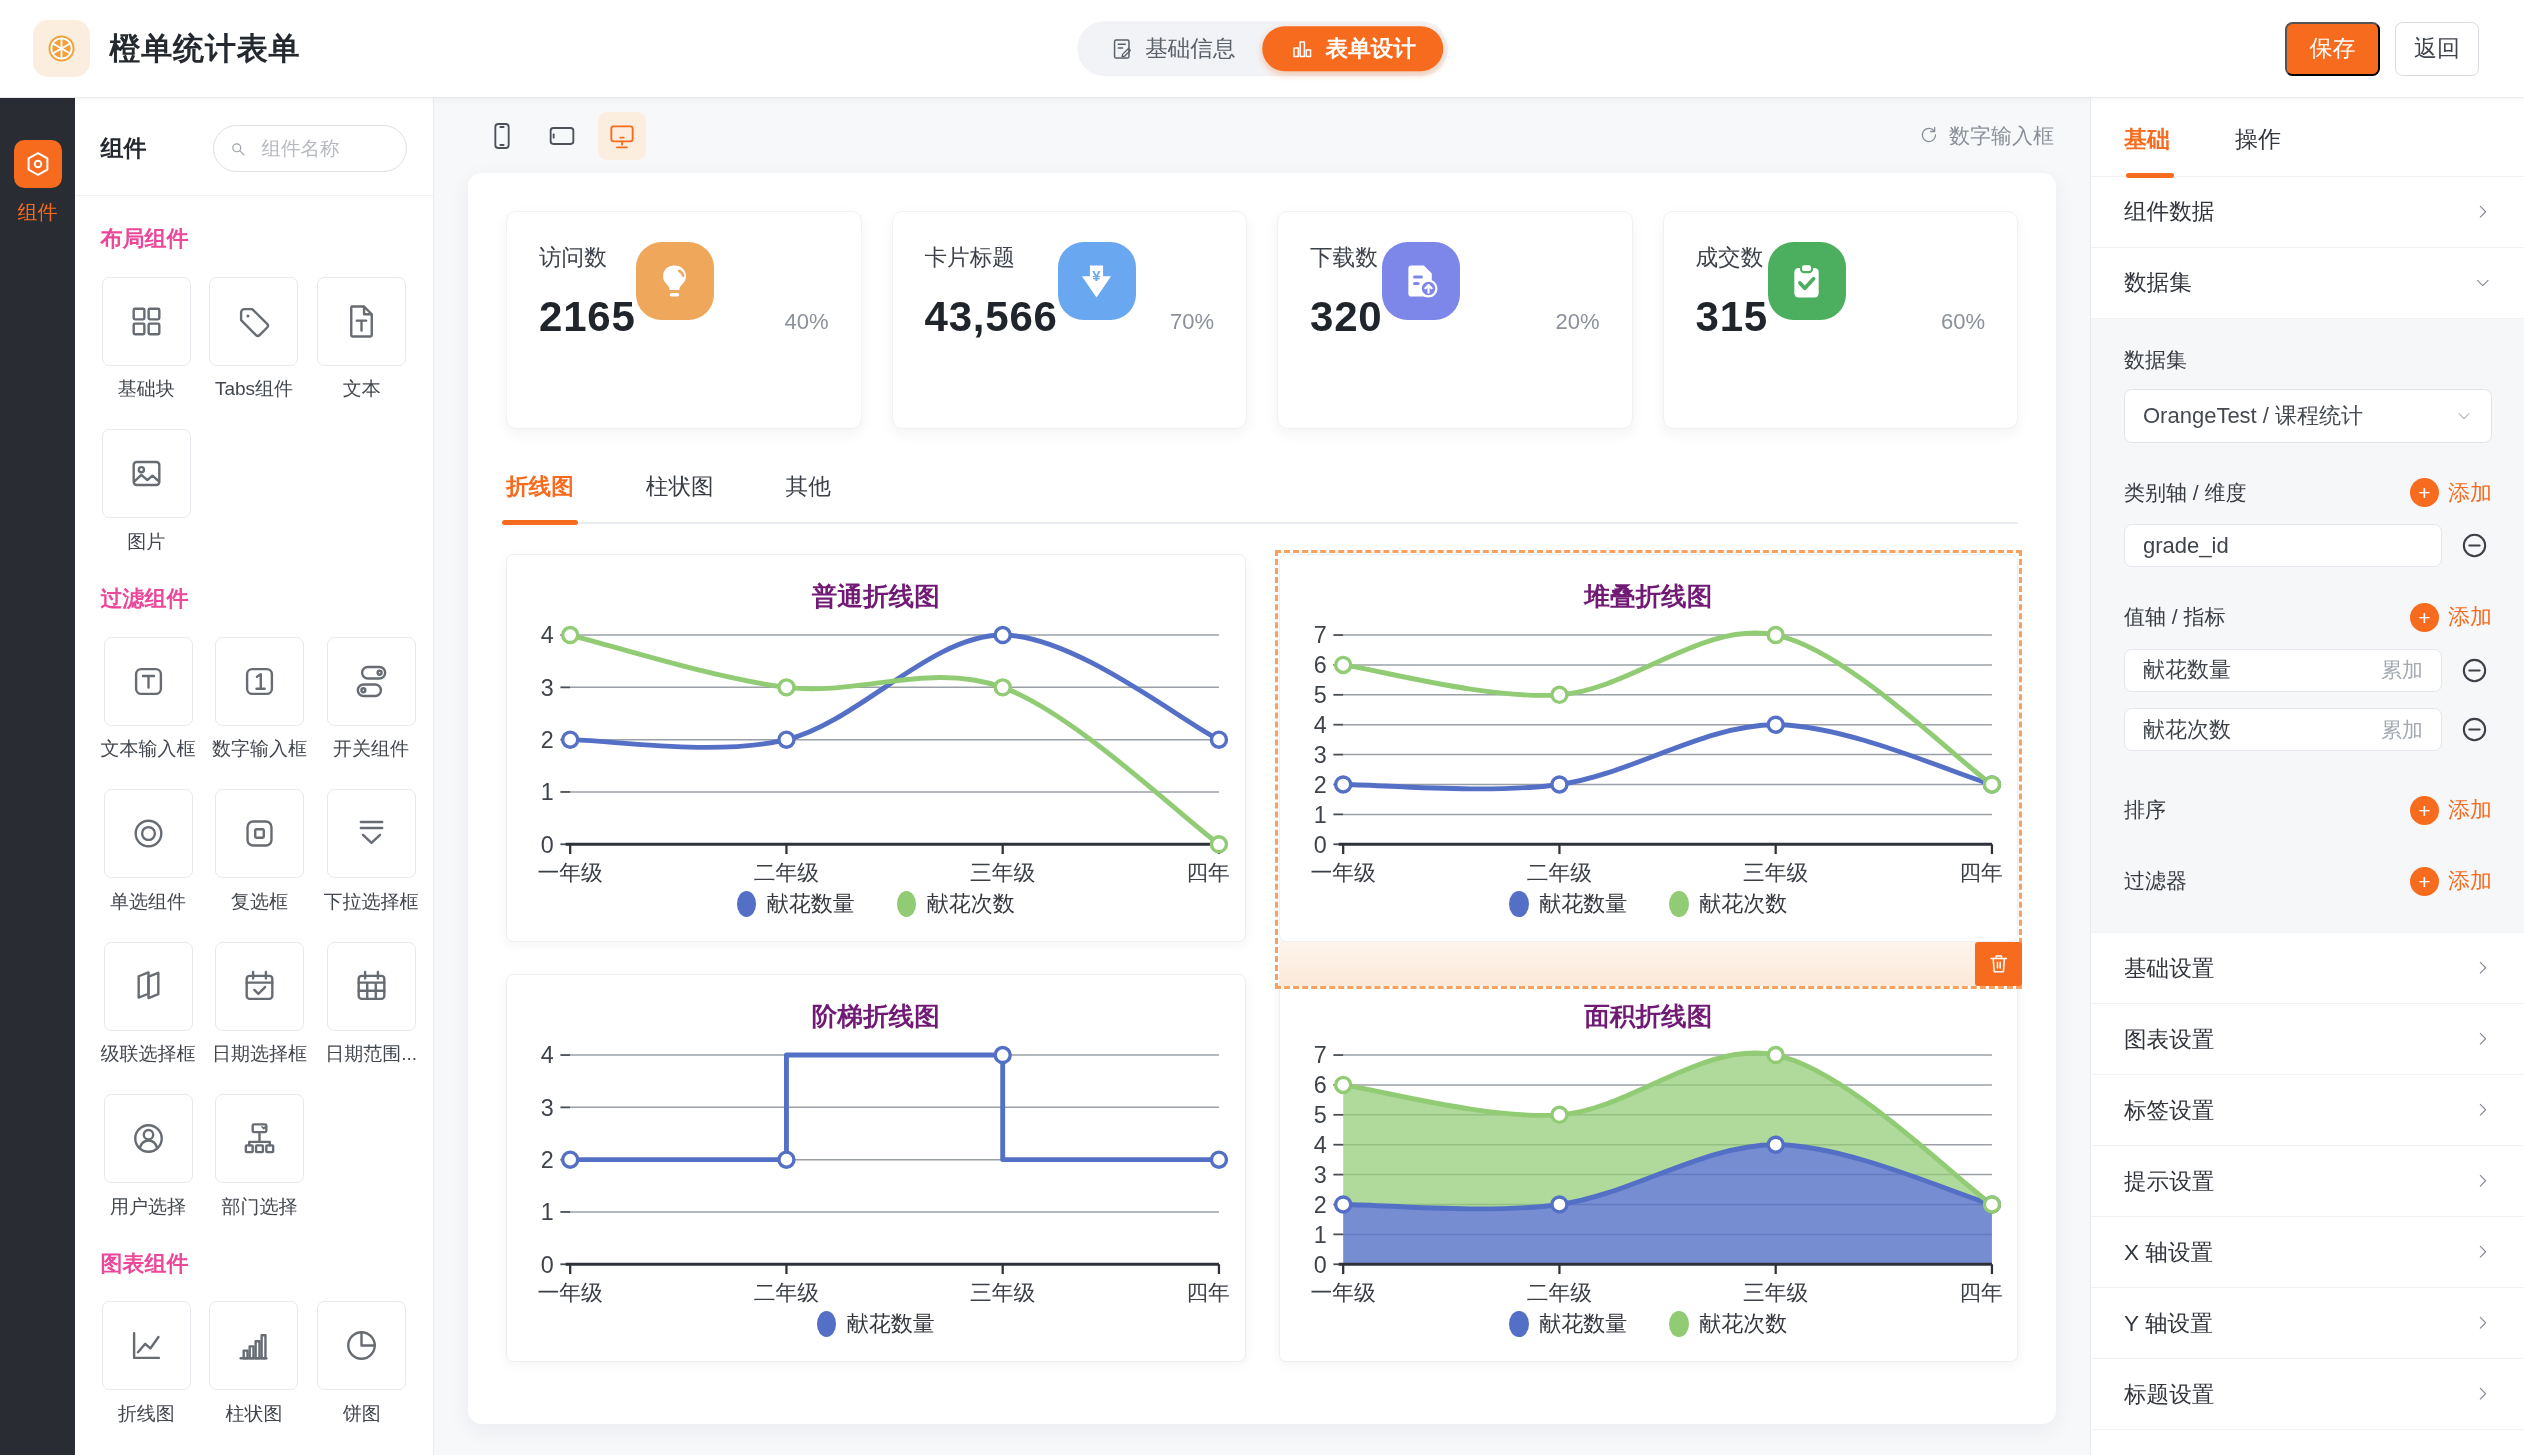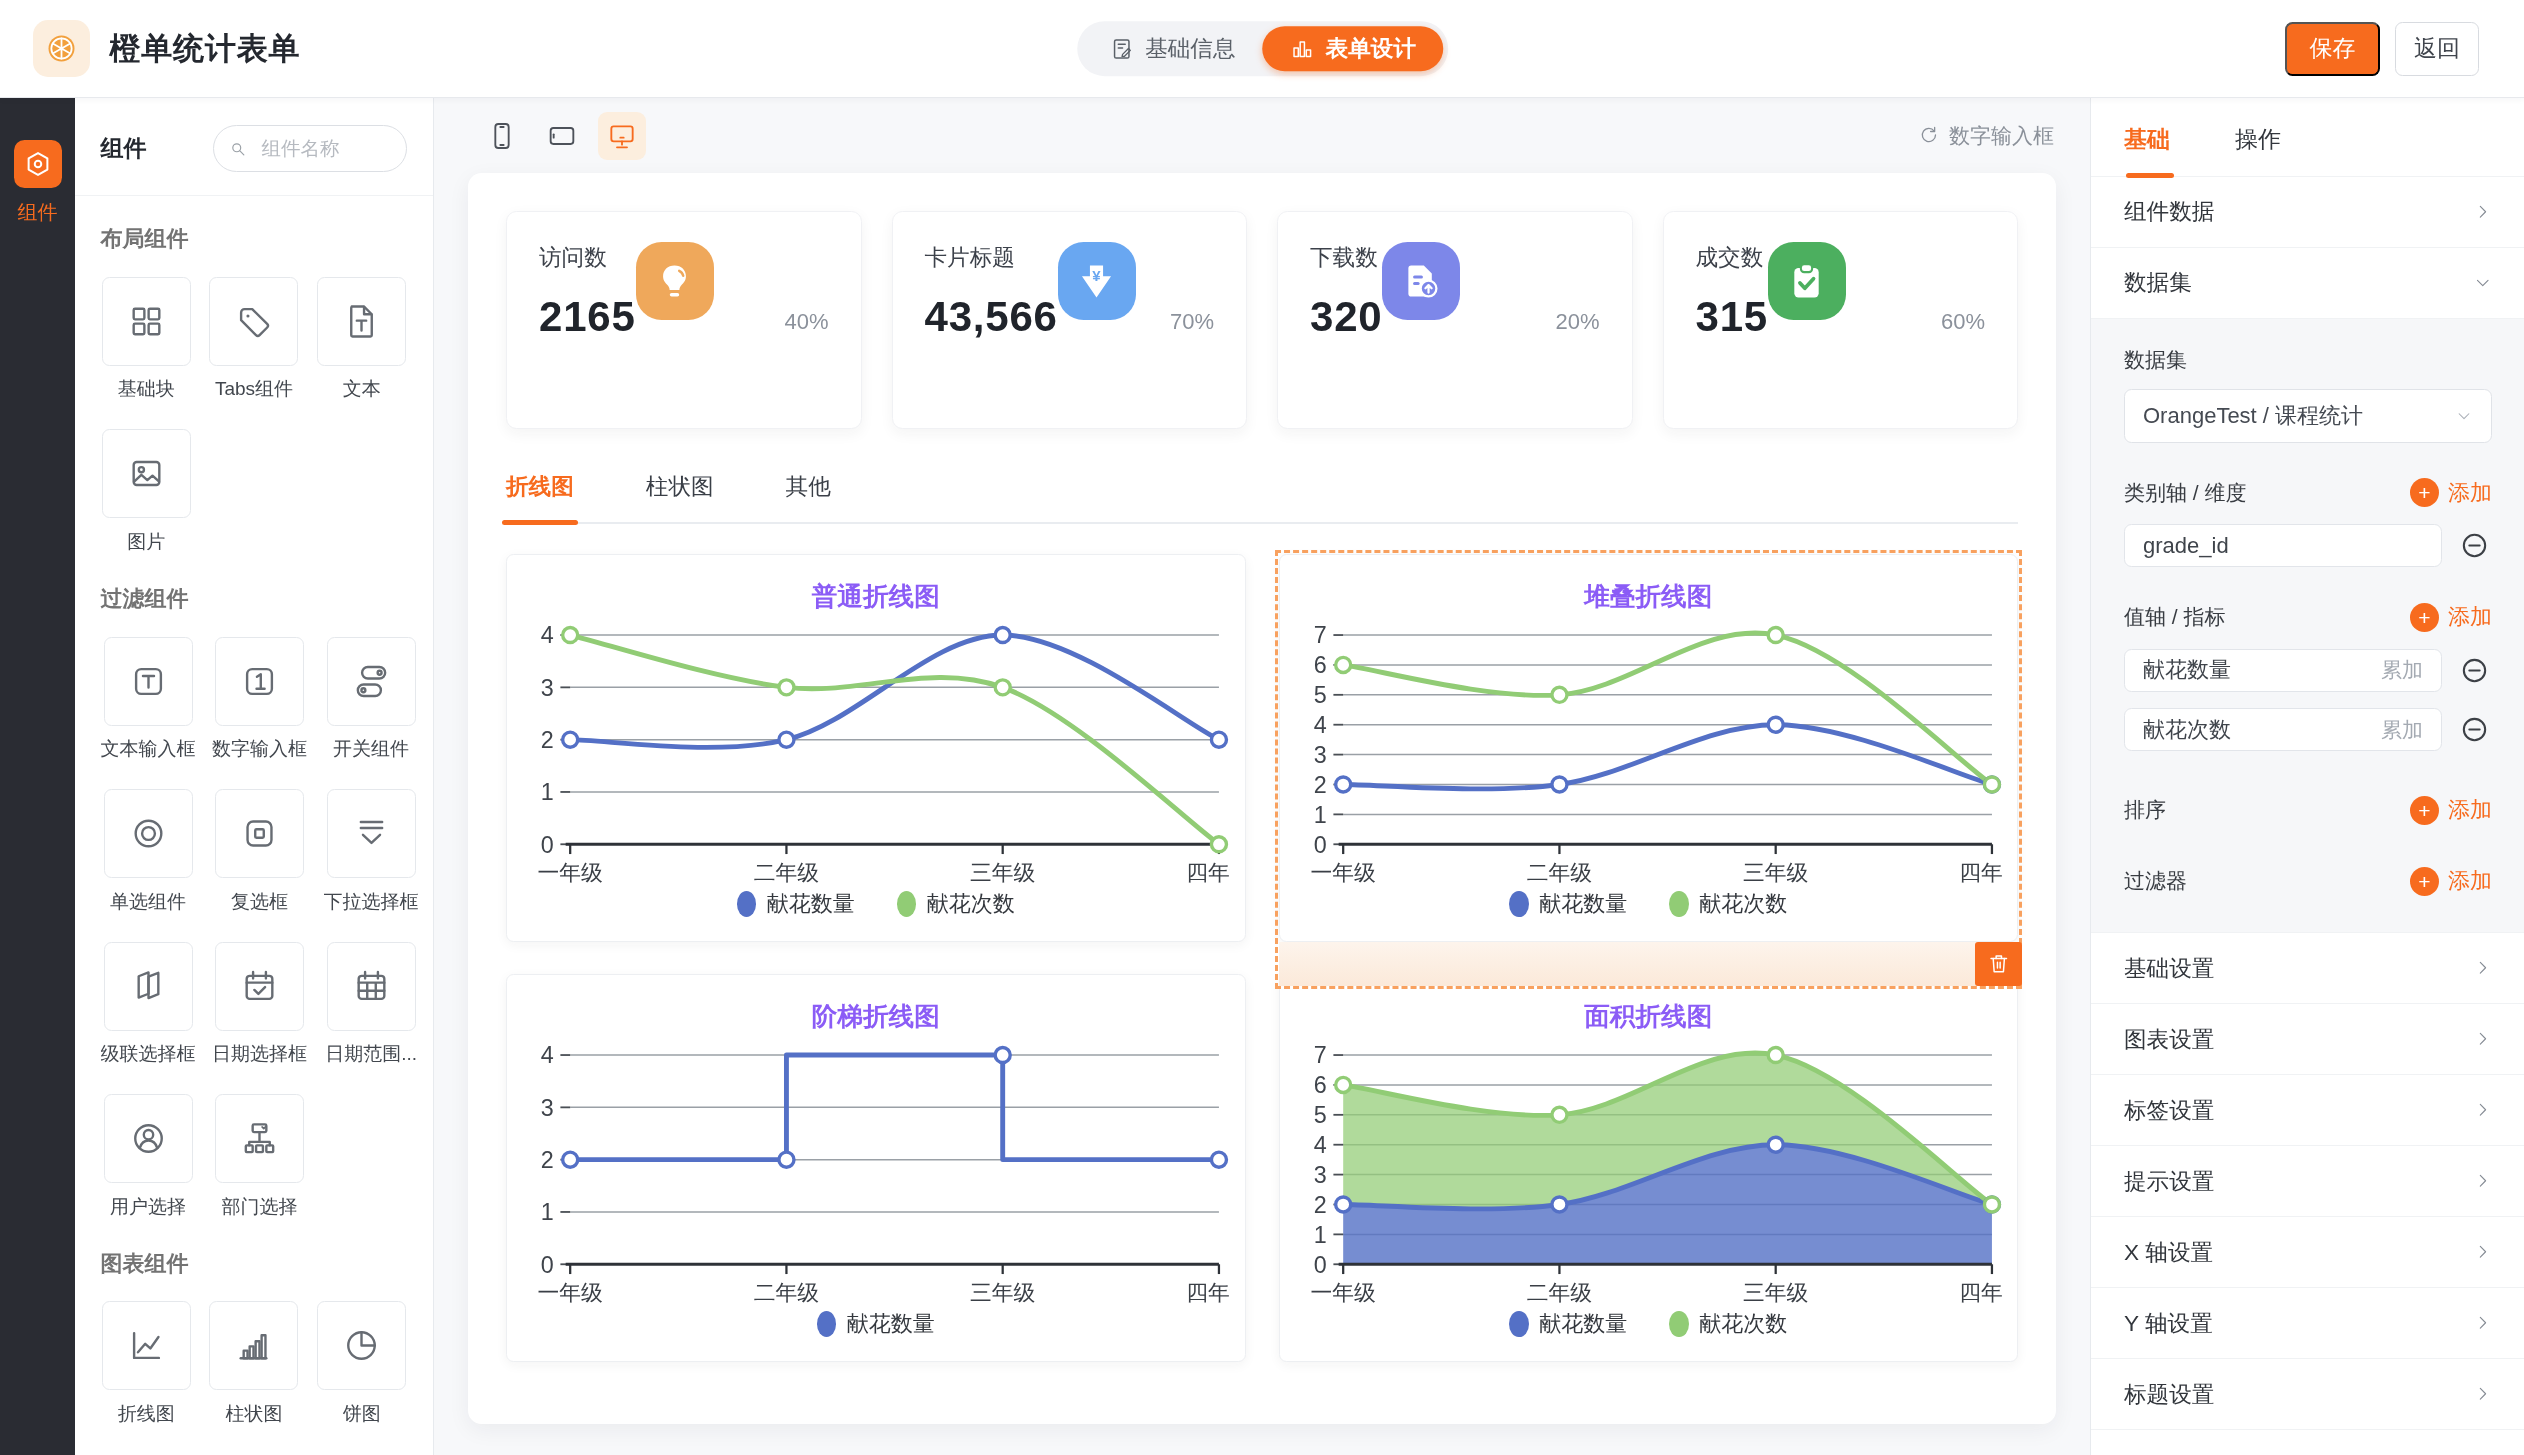--- a/index.html
+++ b/index.html
@@ -38,21 +38,21 @@
 
   
   .cpanel{width:359px;background:#fff;border-right:0.8px solid var(--border);flex:none;padding:0 25.6px;overflow:hidden;}
   .cpanel-head{display:flex;align-items:center;justify-content:space-between;margin-top:27px;}
   .cpanel-title{font-size:23px;font-weight:bold;color:var(--text);}
   .searchbox{position:relative;width:194px;}
   .searchbox input{width:100%;height:47px;border:0.8px solid #dcdfe4;border-radius:751px;padding:0 15px 0 47px;font-size:19.5px;color:var(--text2);outline:none;background:#fff;}
   .searchbox input::placeholder{color:var(--ph);}
   .searchbox .s-ico{position:absolute;left:15px;top:50%;transform:translateY(-50%);color:#9aa0a6;}
   .panel-hr{height:0.8px;background:var(--hr);margin:22.6px -25.6px 0;}
-  .cgroup-title{font-size:22px;font-weight:bold;color:#737373;margin:29px 0 22.6px;}
+  .cgroup-title{font-size:22px;font-weight:bold;color:#ec4899;margin:29px 0 22.6px;}
   .cgrid{display:grid;grid-template-columns:repeat(3,1fr);column-gap:16.5px;row-gap:27px;}
   .comp-item{display:flex;flex-direction:column;align-items:center;cursor:grab;}
   .comp-card{width:89px;height:89px;border:0.8px solid #e5e8ec;border-radius:7.5px;display:flex;align-items:center;justify-content:center;color:#676c73;background:#fff;}
   .comp-label{margin-top:10.5px;font-size:19px;color:#42474e;max-width:99px;white-space:nowrap;overflow:hidden;text-overflow:ellipsis;}
 
   
   .canvas{flex:1;display:flex;flex-direction:column;min-width:0;background:#f7f8fa;}
   .c-toolbar{height:75px;flex:none;display:flex;align-items:center;padding:0 36px 0 44px;}
   .dev-group{display:flex;gap:12px;}
   .dev-btn{width:48px;height:48px;border-radius:9px;display:flex;align-items:center;justify-content:center;color:#4d525a;cursor:pointer;}
@@ -78,21 +78,21 @@
   .chart-tabs{margin-top:42px;display:flex;gap:72px;border-bottom:2.3px solid #e9ecf0;flex:none;}
   .ct-item{font-size:22.6px;color:#3a3f47;padding-bottom:19.5px;position:relative;cursor:pointer;}
   .ct-item.active{color:var(--accent);font-weight:bold;}
   .ct-item.active::after{content:"";position:absolute;left:-4.5px;right:-4.5px;bottom:-3.8px;height:5.3px;border-radius:3px;background:var(--accent);}
 
   
   .charts-grid{margin-top:30px;display:grid;grid-template-columns:1fr 1fr;column-gap:33px;row-gap:32px;}
   .chart-slot{position:relative;}
   .chart-card{background:#fff;border:0.8px solid #edeff2;border-radius:7.5px;box-shadow:0 3px 12px rgba(31,35,41,.05);
               height:388px;padding:16.5px 15px 7.5px;display:flex;flex-direction:column;cursor:pointer;}
-  .chart-title{text-align:center;font-size:25.6px;font-weight:bold;color:#8b5cf6;flex:none;margin-top:7.5px;}
+  .chart-title{text-align:center;font-size:25.6px;font-weight:bold;color:#701a75;flex:none;margin-top:7.5px;}
   .chart-svg{flex:none;margin-top:4.5px;}
   .legend{display:flex;justify-content:center;align-items:center;gap:42px;margin-top:1.5px;}
   .lg-item{display:flex;align-items:center;gap:10.5px;}
   .lg-dot{width:19.5px;height:26px;border-radius:50%;}
   .lg-name{font-size:22px;color:#33373d;}
   .chart-slot.selected .sel-outline{position:absolute;left:-3.8px;right:-3.8px;top:-3.8px;bottom:-47px;border:3px dashed #f8a15f;pointer-events:none;z-index:3;}
   .sel-footer{position:absolute;left:0;right:0;top:100%;height:44px;background:linear-gradient(180deg,#fdf4ec,#fbe9d9);z-index:1;}
   .sel-trash{position:absolute;right:-3.8px;top:100%;width:47px;height:44px;background:var(--accent);border:none;border-radius:3px;
              display:flex;align-items:center;justify-content:center;color:#fff;cursor:pointer;z-index:4;}
 

